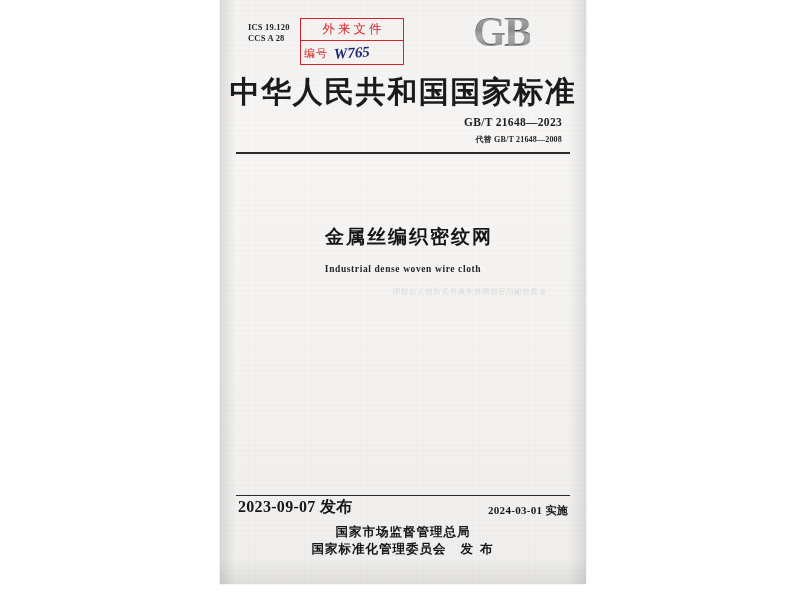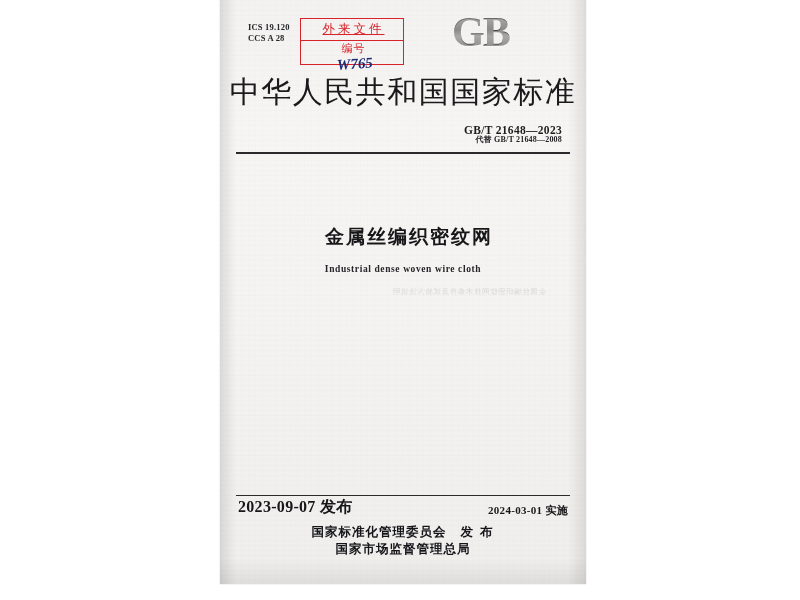--- a/index.html
+++ b/index.html
@@ -87,28 +87,26 @@
     border-bottom: 1.3px solid #d8232a;
     display: flex;
     align-items: center;
     justify-content: center;
     color: #d8232a;
     font-family: "Liberation Serif", serif;
     font-size: 12.5px;
     letter-spacing: 3px;
     padding-left: 3px;
     box-sizing: border-box;
-    text-decoration: underline;
   }
   .stamp .stamp-bottom {
     height: 24px;
     display: flex;
     align-items: center;
     box-sizing: border-box;
-    flex-direction: column;
   }
   .stamp .stamp-label {
     color: #d8232a;
     font-family: "Liberation Serif", serif;
     font-size: 11px;
     letter-spacing: 1px;
     padding-left: 3px;
     white-space: nowrap;
   }
   .stamp .stamp-value {
@@ -128,47 +126,47 @@
     left: 232px;
     top: 10px;
     width: 78px;
     height: 44px;
     font-family: "Liberation Serif", serif;
     font-weight: bold;
     font-size: 42px;
     line-height: 44px;
     letter-spacing: -2px;
     color: #4a4a4a;
-    text-align: left;
+    text-align: right;
     background: linear-gradient(180deg, #8c8c8c 0%, #3d3d3d 45%, #6e6e6e 60%, #2c2c2c 100%);
     -webkit-background-clip: text;
     background-clip: text;
     color: transparent;
     text-shadow: 0 1px 0 rgba(255,255,255,0.4);
   }
 
   
   .main-title {
     position: absolute;
     left: 0;
     right: 0;
     top: 72px;
     text-align: center;
     font-family: "Liberation Serif", serif;
-    font-weight: normal;
+    font-weight: bold;
     font-size: 30px;
     letter-spacing: 1.5px;
     color: #1a1a1c;
   }
 
   
   .std-code {
     position: absolute;
     right: 24px;
-    top: 124px;
+    top: 116px;
     text-align: right;
     font-family: "Liberation Serif", serif;
     font-weight: bold;
     font-size: 11.5px;
     color: #1d1d1f;
     letter-spacing: 0.3px;
   }
   .std-replace {
     position: absolute;
     right: 24px;
@@ -317,24 +315,24 @@
     <div class="doc-title-en">Industrial dense woven wire cloth</div>
 
     <div class="bleed">金属丝编织密纹网技术条件及试验方法说明</div>
 
     <div class="rule-bottom"></div>
 
     <div class="date-issue">2023-09-07 发布</div>
     <div class="date-impl">2024-03-01 实施</div>
 
     <div class="issuer">
+      <div>国家市场监督管理总局</div>
       <div>
         <span class="issuer-line2">国家标准化管理委员会</span><span class="publish">发 布</span>
       </div>
-      <div>国家市场监督管理总局</div>
     </div>
 
     <div class="shadow-left"></div>
     <div class="shadow-right"></div>
     <div class="shadow-bottom"></div>
   </div>
 
 </div>
 
 </body></html>

